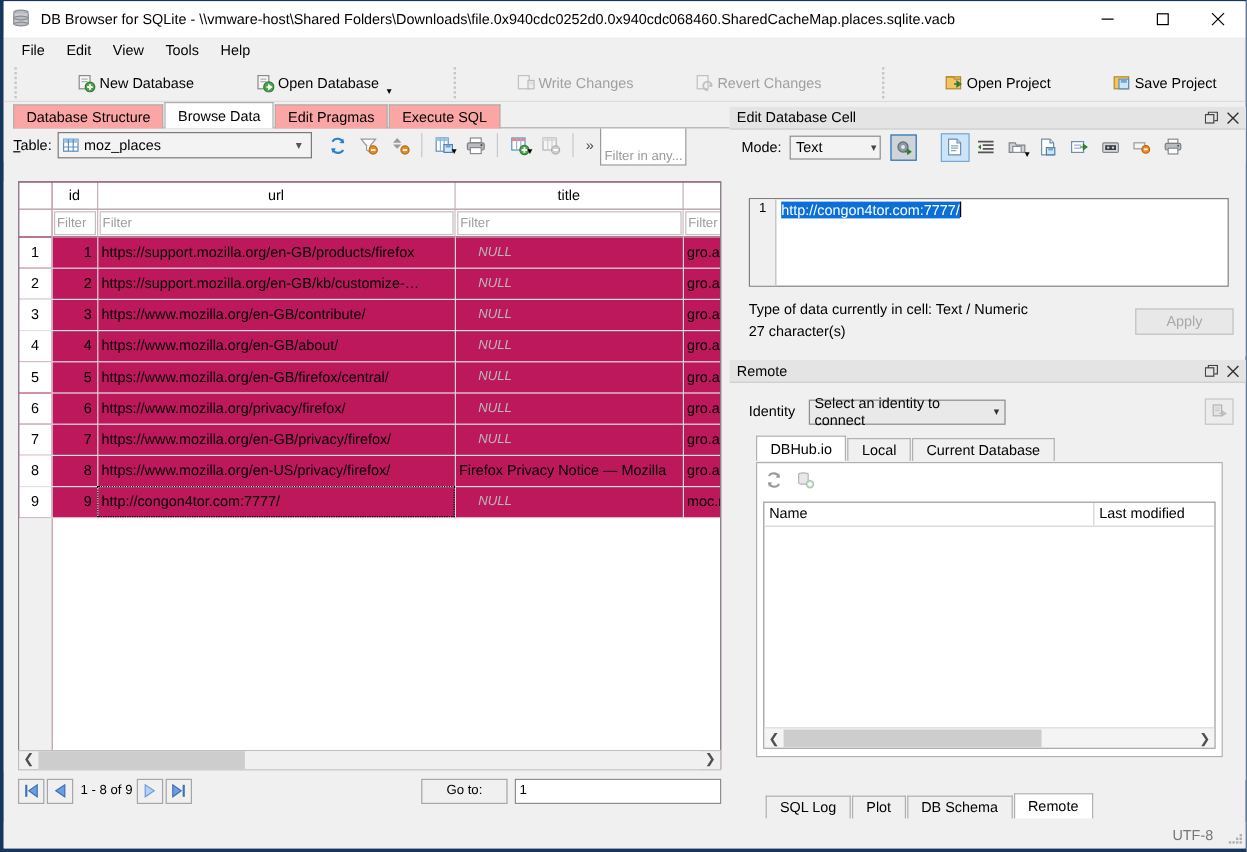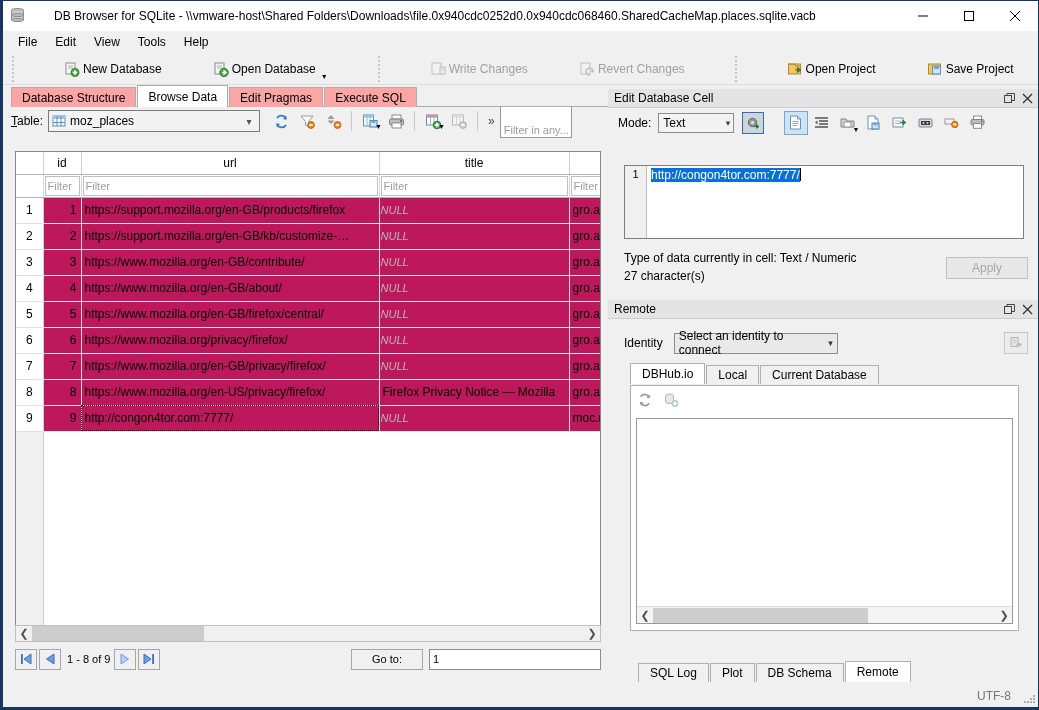--- a/index.html
+++ b/index.html
@@ -24,21 +24,20 @@
   }
 
   
   .titlebar {
     height: 30px;
     background: #ffffff;
     display: flex;
     align-items: center;
     position: relative;
     border-bottom: 1px solid #ffffff;
-    gap: 20px;
   }
   .titlebar .app-icon {
     width: 16px; height: 16px;
     margin-left: 8px; margin-right: 7px;
     flex: none;
     position: relative;
   }
   .db-cyl {
     width: 13px; height: 15px;
     position: relative;
@@ -236,21 +235,21 @@
   }
   td.rownum {
     text-align: center;
     background: #fff;
     color: #000;
     border-right: 1px solid #cfcfcf;
     font-size: 12px;
   }
   td.cell-id { text-align: right; padding-right: 4px; }
   td.cell-text { padding-left: 3px; }
-  td.null { color: #b8b8b8; font-style: italic; padding-left: 1px; font-size: 11px; }
+  td.null { color: #b8b8b8; font-style: italic; padding-left: 19px; font-size: 11px; }
   td.selected-cell {
     outline: 1px dotted #000;
     outline-offset: -1px;
   }
   .grid-empty { background:#fff; }
 
   
   .hscroll {
     position: absolute;
     left: 12px; top: 624px;
@@ -1123,20 +1122,24 @@
             <ellipse cx="6.5" cy="3.5" rx="4" ry="1.5" fill="#e2e2e2" stroke="#b4b4b4"></ellipse>
             <path d="M2.5 3.5 L2.5 10 a4 1.5 0 0 0 8 0 L10.5 3.5" fill="#e8e8e8" stroke="#b4b4b4"></path>
             <circle cx="12" cy="11.5" r="3" fill="#cfe0cf" stroke="#b0c4b0"></circle>
             <line x1="12" y1="9.8" x2="12" y2="13.2" stroke="#fff" stroke-width="1.3"></line>
             <line x1="10.3" y1="11.5" x2="13.7" y2="11.5" stroke="#fff" stroke-width="1.3"></line>
           </svg>
         </span>
       </div>
 
       <div class="rlist">
+        <div class="rlist-head">
+          <div class="c1">Name</div>
+          <div class="c2">Last modified</div>
+        </div>
         <div class="rlist-hscroll">
           <div class="arw">❮</div>
           <div class="track">
             <div class="thumb"></div>
           </div>
           <div class="arw">❯</div>
         </div>
       </div>
     </div>
   </div>

